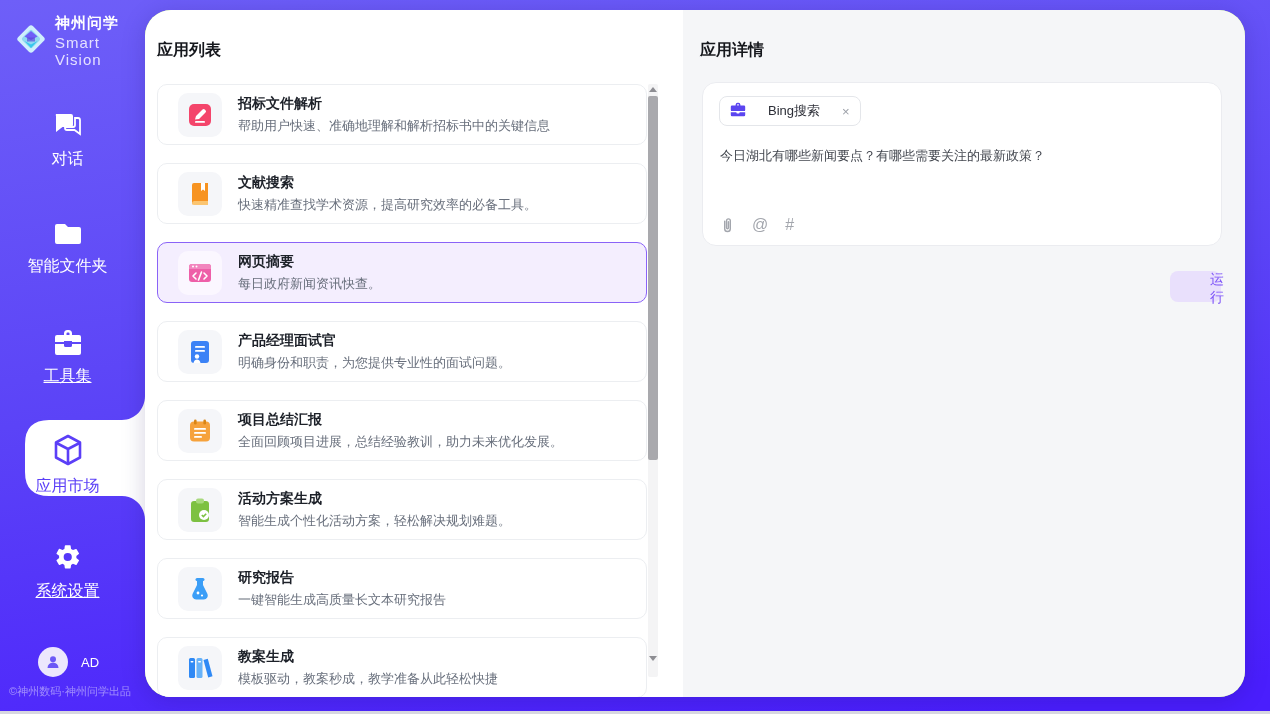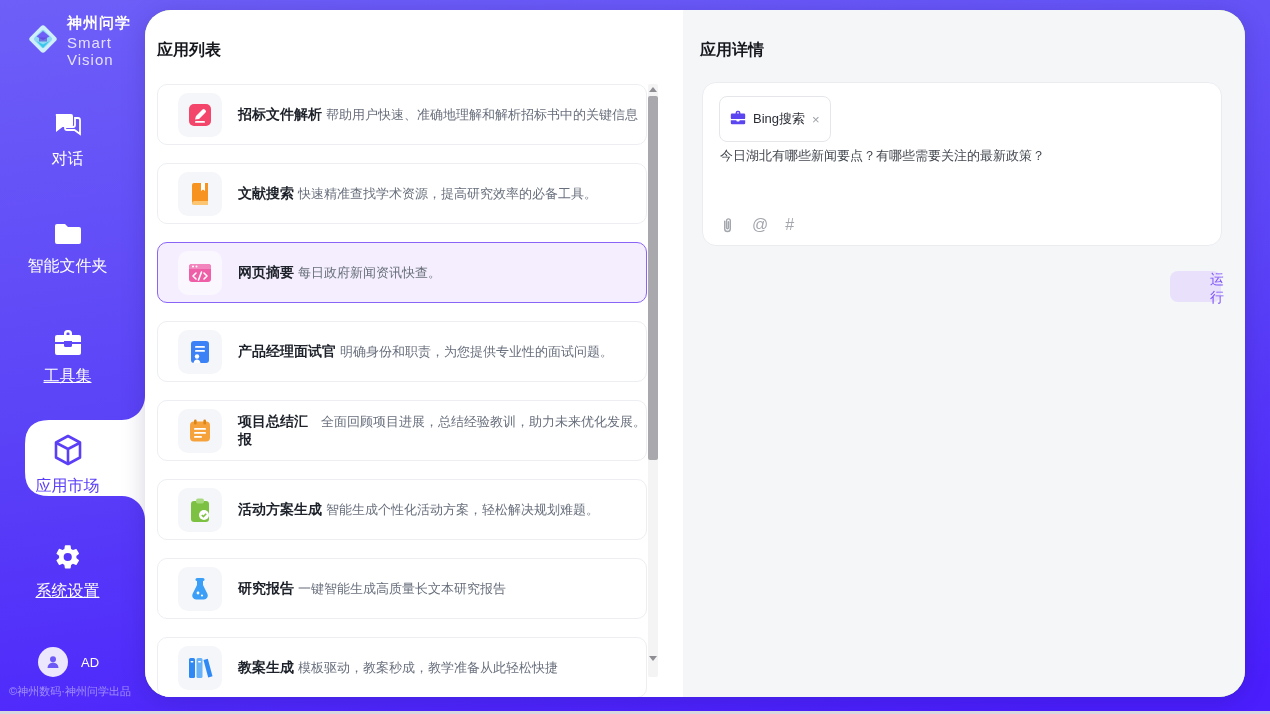--- a/index.html
+++ b/index.html
@@ -4,55 +4,55 @@
 <style>
   * { margin:0; padding:0; box-sizing:border-box; }
   html,body { width:1270px; height:714px; overflow:hidden; }
   body {
     font-family:"Liberation Sans","DejaVu Sans",sans-serif;
     background:linear-gradient(172deg,#6E5FF8 0%,#5B43F7 48%,#4A1EFD 96%);
     position:relative;
   }
   
   .sidebar { position:absolute; left:0; top:0; width:145px; height:714px; }
-  .logo-row { position:absolute; left:26px; top:14px; display:flex; align-items:center; gap:7px; }
+  .logo-row { position:absolute; left:14px; top:14px; display:flex; align-items:center; gap:7px; }
   .logo-text .cn { color:#fff; font-size:15px; font-weight:700; letter-spacing:1px; }
   .logo-text .en { color:#e4e0ff; font-size:15px; letter-spacing:1px; margin-top:1px; }
   .nav-item { position:absolute; left:0; width:135px; display:flex; flex-direction:column; align-items:center; gap:6px; cursor:pointer; }
   .nav-item .nav-label { color:#fff; font-size:16px; }
   .nav-item.underline .nav-label { text-decoration:underline; }
   .nav-item.selected .nav-label { color:#5B3FF7; }
   .bubble { position:absolute; left:25px; top:396px; width:120px; height:124px; }
   .user-row { position:absolute; left:38px; top:647px; display:flex; align-items:center; gap:13px; cursor:pointer; }
   .avatar { width:30px; height:30px; border-radius:50%; background:#ECE7FD; display:flex; align-items:center; justify-content:center; }
   .user-name { color:#fff; font-size:13px; }
   .side-footer { position:absolute; left:0; top:684px; width:140px; text-align:center; color:rgba(255,255,255,.45); font-size:11px; }
   
   .content { position:absolute; left:145px; top:10px; width:1100px; height:687px; background:#bef264; border-radius:26px; overflow:hidden; box-shadow:0 4px 24px rgba(20,10,90,.18); }
   .panel-list { position:absolute; left:0; top:0; width:538px; height:100%; background:#fff; }
   .panel-title { position:absolute; left:12px; top:30px; font-size:16px; font-weight:700; color:#16181d; }
   .app-list { position:absolute; left:12px; top:74px; width:490px; }
   .app-item { height:61px; margin-bottom:18px; border:1px solid #ECEEF1; border-radius:10px; background:#fff; display:flex; align-items:center; padding-left:20px; gap:16px; cursor:pointer; }
   .app-item.selected { border:1.5px solid #8A63F7; background:#F4EEFE; }
   .tile { width:44px; height:44px; border-radius:10px; background:#F5F6F9; display:flex; align-items:center; justify-content:center; flex:0 0 44px; }
   .app-item.selected .tile { background:#FBF7FF; }
-  .app-texts { display:flex; flex-direction:row; gap:4px; min-width:0; }
+  .app-texts { display:flex; flex-direction:column; gap:4px; min-width:0; }
   .app-title { font-size:14px; font-weight:700; color:#1D2129; }
   .app-desc { font-size:13px; color:#686F7C; white-space:nowrap; }
   
   .sb-track { position:absolute; right:25px; top:74px; width:10px; height:593px; background:#F4F4F5; border-radius:2px; }
   .sb-thumb { position:absolute; left:0; top:12px; width:10px; height:364px; background:#A9A9AD; border-radius:2px; }
   .sb-up, .sb-dn { position:absolute; left:1px; width:0; height:0; }
   .sb-up { top:3px; border-left:4px solid transparent; border-right:4px solid transparent; border-bottom:5px solid #8E8E93; }
   .sb-dn { bottom:16px; border-left:4px solid transparent; border-right:4px solid transparent; border-top:5px solid #8E8E93; }
   
   .panel-detail { position:absolute; left:538px; top:0; right:0; bottom:0; background:#F5F6F8; }
   .detail-title { position:absolute; left:17px; top:30px; font-size:16px; font-weight:700; color:#16181d; }
   .detail-card { position:absolute; left:19px; top:72px; width:520px; height:164px; background:#fff; border:1px solid #EBECF0; border-radius:14px; }
-  .chip { position:absolute; left:16px; top:13px; height:46px; display:inline-flex; align-items:center; gap:7px; padding:0 10px; border:1px solid #E4E6EA; border-radius:8px; background:#fff; cursor:pointer; }
+  .chip { position:absolute; left:16px; top:13px; height:30px; display:inline-flex; align-items:center; gap:22px; padding:0 10px; border:1px solid #E4E6EA; border-radius:8px; background:#fff; cursor:pointer; }
   .chip-label { font-size:13px; color:#2B2D36; }
   .chip-close { font-size:13px; color:#9CA0A8; cursor:pointer; line-height:1; }
   .query-text { position:absolute; left:17px; top:63px; width:480px; font-size:13px; color:#43474F; line-height:1.5; cursor:text; }
   .input-icons { position:absolute; left:17px; top:133px; display:flex; align-items:center; gap:17px; }
   .in-ic { color:#A3A6AD; font-size:16px; cursor:pointer; display:flex; align-items:center; }
   .run-btn { position:absolute; left:487px; top:261px; width:51px; height:31px; border:none; border-radius:8px; background:#E9E0FC; color:#7C52F8; font-size:14px; cursor:pointer; font-family:inherit;padding-left:40px; }
   .bottom-edge { position:absolute; left:0; bottom:0; width:100%; height:3px; background:#D7D7E0; }
 </style>
 </head>
 <body>

